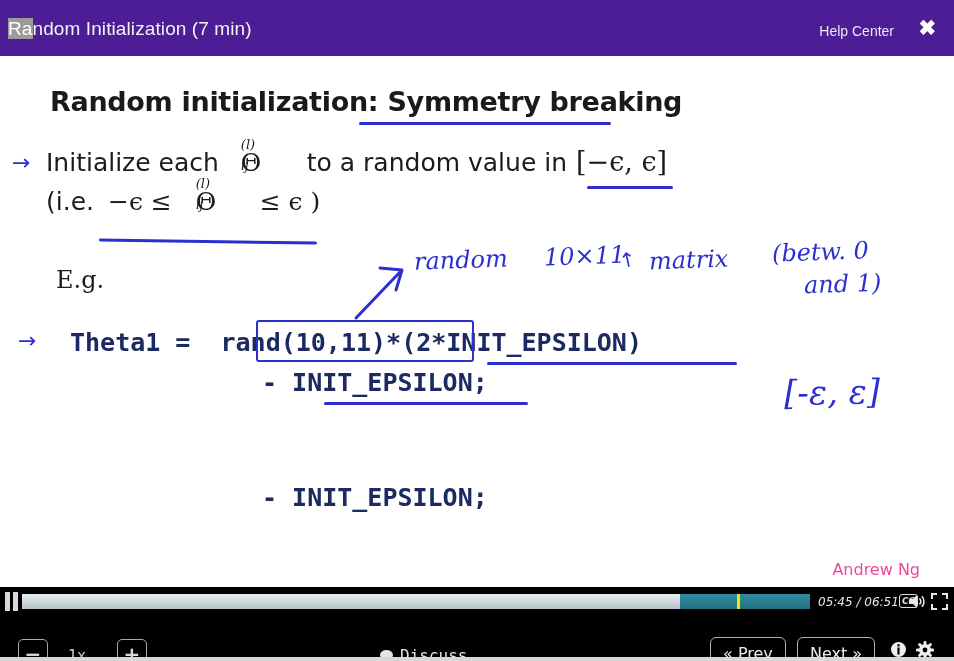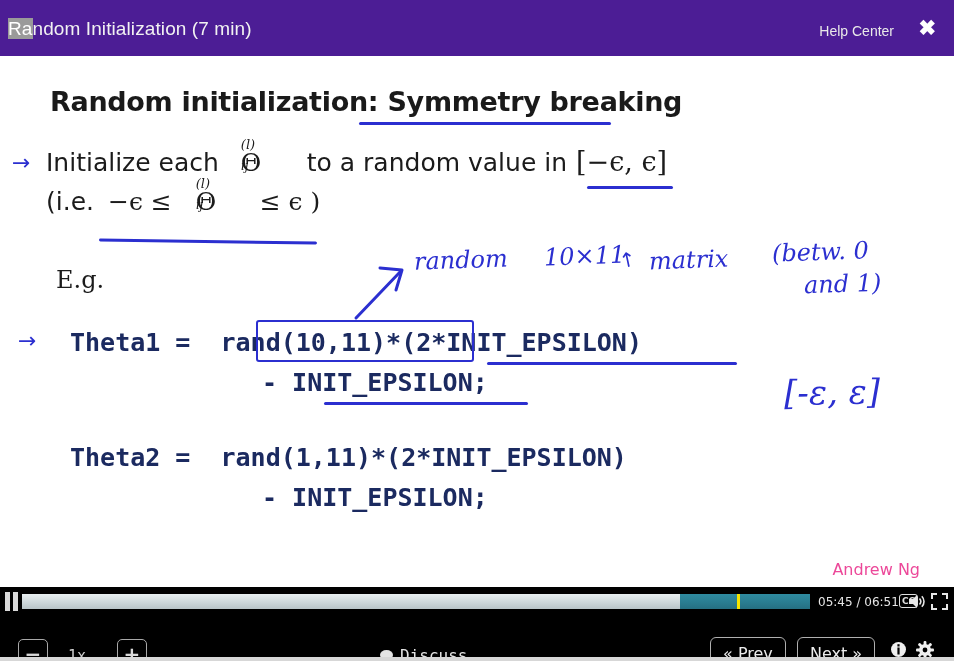--- a/index.html
+++ b/index.html
@@ -118,21 +118,21 @@
   .attribution {
     position:absolute; right:30px; bottom:8px;
     font-size:16px; color:#ec4899; font-family:"DejaVu Sans", sans-serif;
   }
 
   
   .controls {
     position:absolute; left:0; top:587px; width:954px; height:74px;
     background:#000;
   }
-  .ctrl-row1 { position:absolute; left:0; top:0; width:954px; height:30px; }
+  .ctrl-row1 { position:absolute; left:0; top:0; width:954px; height:30px;font-style:italic; }
   .pause-btn {
     position:absolute; left:4px; top:5px; width:16px; height:19px;
     cursor:pointer;
   }
   .pause-btn span {
     position:absolute; top:0; width:5px; height:19px; background:#d9d9d9;
   }
   .pause-btn span:nth-child(1){ left:1px; }
   .pause-btn span:nth-child(2){ left:9px; }
 
@@ -271,21 +271,20 @@
     <div class="code" style="left:66px; top:272px;">Theta1 =  rand(10,11)*(2*INIT_EPSILON)</div>
     <div class="code" style="left:258px; top:312px;">- INIT_EPSILON;</div>
 
     <div class="boxed-rect" style="left:252px; top:264px; width:218px; height:42px;"></div>
 
     <div class="pen-ul" style="left:483px; top:306px; width:250px; height:3px;"></div>
     <div class="pen-ul" style="left:320px; top:346px; width:204px; height:3px;"></div>
 
     <div class="hand" style="left:780px; top:316px; font-size:34px; transform:rotate(-1deg);">[-ε, ε]</div>
 
-    <div class="code" style="left:66px; top:387px;">Theta2 =  rand(1,11)*(2*INIT_EPSILON)</div>
     <div class="code" style="left:258px; top:427px;">- INIT_EPSILON;</div>
 
     <div class="attribution">Andrew Ng</div>
   </div>
 
   <div class="controls">
 
     <div class="ctrl-row1">
       <div class="pause-btn">
           <span></span>

